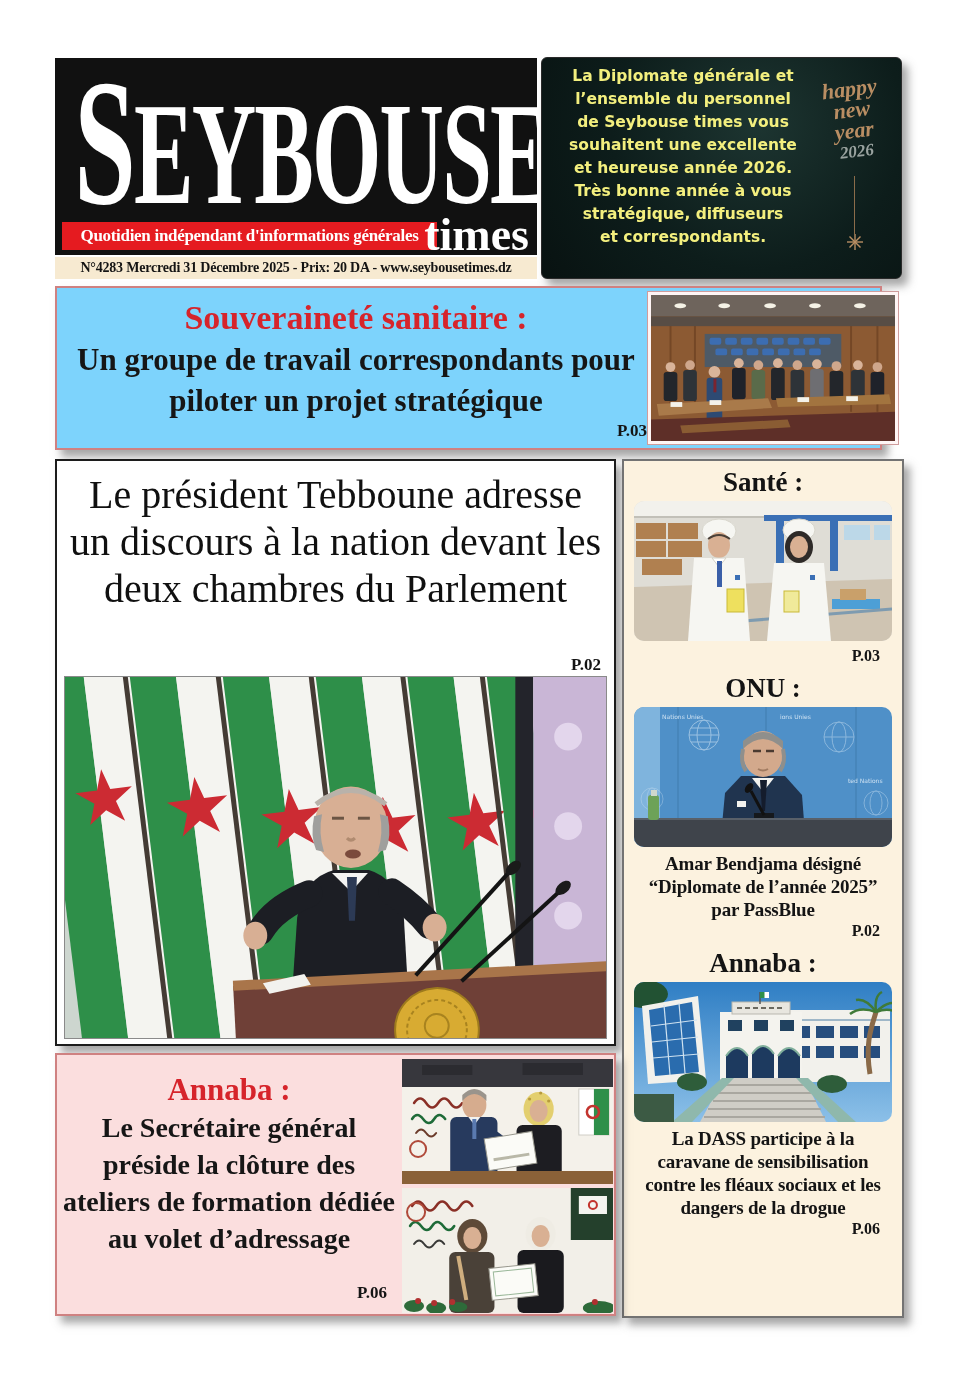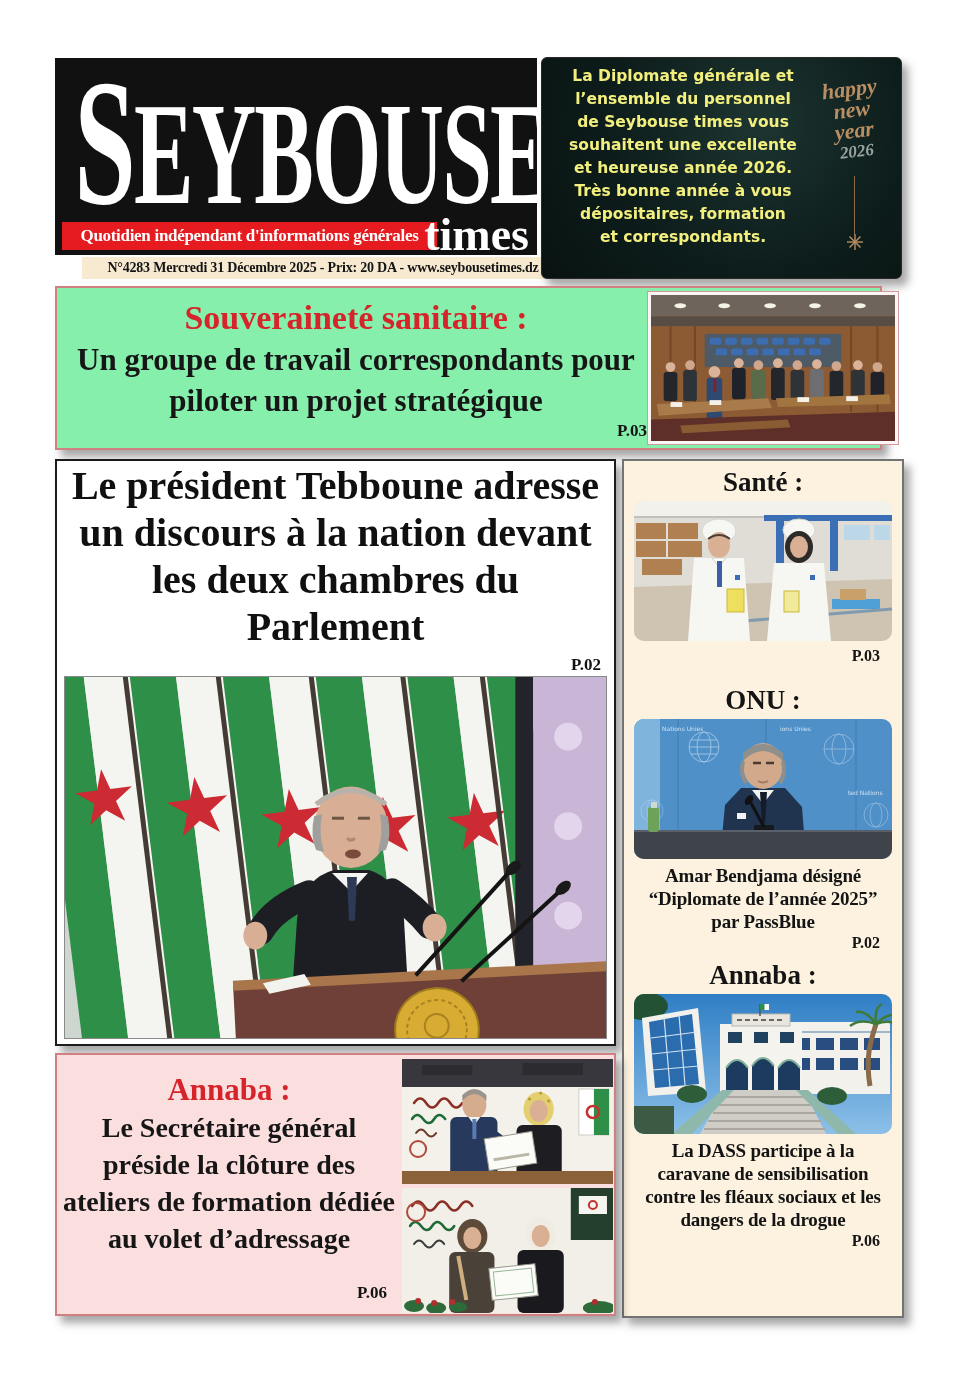--- a/index.html
+++ b/index.html
@@ -26,21 +26,21 @@
     background:#e51b20; color:#ffffff; font-weight:bold; font-size:17px;
     line-height:28px; text-align:center; letter-spacing:-.3px; white-space:nowrap;
   }
   .masthead-times {
     position:absolute; right:8px; bottom:-3px; color:#ffffff;
     font-weight:bold; font-size:46px; line-height:46px;
   }
   .date-strip {
     position:absolute; left:55px; top:257px; width:482px; height:22px;
     background:#f7ead1; color:#141414; font-weight:bold; font-size:14px;
-    line-height:22px; text-align:center; letter-spacing:-.2px; white-space:nowrap;margin-left:27px;
+    line-height:22px; text-align:center; letter-spacing:-.2px; white-space:nowrap;
   }
 
   
   .greeting {
     position:absolute; left:541px; top:57px; width:361px; height:222px;
     border-radius:6px; border:1px solid #2a2a2a;
     background:radial-gradient(circle at 60% 30%, #1d3531 0%, #0d1d1b 55%, #081211 100%);
   }
   .greeting-message {
     position:absolute; left:8px; top:7px; width:266px; text-align:center;
@@ -56,33 +56,33 @@
   .greeting-script .yr { font-size:17px; color:#9aa3a0; }
   .greeting-stem { position:absolute; right:46px; top:118px; width:1px; height:58px; background:#8b6c4a; }
   .greeting-star { position:absolute; right:38px; top:176px; }
 
   
   .pref { font-weight:bold; color:#141414; }
   .photo-frame { display:block; line-height:0; }
 
   
   .top-story { position:absolute; left:55px; top:286px; width:827px; height:164px;
-    background:#86efac; border:2px solid #cf8181; }
+    background:#7dd3fc; border:2px solid #cf8181; }
   .top-story-text { position:absolute; left:4px; top:10px; width:590px; text-align:center; }
   .top-kicker { color:#d6242b; font-weight:bold; font-size:34px; line-height:40px; }
   .top-headline { color:#161616; font-weight:bold; font-size:31px; line-height:41px; margin-top:1px; }
   .top-pref { position:absolute; left:470px; top:133px; width:120px; text-align:right; font-size:17px; }
   .top-photo { position:absolute; left:591px; top:4px; width:250px; height:152px;
     border:3px solid #fff5f5; box-shadow:0 0 0 1px #cf9c9c; }
 
   
   .lead { position:absolute; left:55px; top:459px; width:561px; height:587px;
     background:#ffffff; border:2px solid #1c1c1c; }
-  .lead-headline { margin:1px 10px 0; text-align:center; color:#101010;
-    font-weight:bold; font-size:40px; line-height:47px; }
+  .lead-headline { margin:10px 10px 0; text-align:center; color:#101010;
+    font-weight:normal; font-size:40px; line-height:47px; }
   .lead-pref { position:absolute; right:13px; top:194px; font-size:17px; }
   .lead-photo { position:absolute; left:7px; top:215px; width:543px; height:363px; border:1px solid #8a8a8a; }
 
   
   .right-col { position:absolute; left:622px; top:459px; width:282px; height:859px;
     background:#fcf2df; border:2px solid #737373; padding-top:5px; }
   .rc-heading { text-align:center; color:#141414; font-weight:bold; font-size:27px; line-height:32px; }
   .rc-photo { display:block; margin:3px auto 5px; width:258px; height:140px;
     border-radius:10px; overflow:hidden; line-height:0; }
   .rc-caption { margin:0 auto; text-align:center; color:#141414; font-weight:bold;
@@ -117,21 +117,21 @@
   <div class="date-strip">N°4283 Mercredi 31 Décembre 2025 - Prix: 20 DA - www.seybousetimes.dz</div>
 
   <div class="greeting shadow">
     <div class="greeting-message">
       <div>La Diplomate générale et</div>
       <div>l’ensemble du personnel</div>
       <div>de Seybouse times vous</div>
       <div>souhaitent une excellente</div>
       <div>et heureuse année 2026.</div>
       <div>Très bonne année à vous</div>
-      <div>dépositaires, formation</div>
+      <div>stratégique, diffuseurs</div>
       <div>et correspondants.</div>
     </div>
     <div class="greeting-script">
       <div>happy</div>
       <div>new</div>
       <div>year</div>
       <div class="yr">2026</div>
     </div>
     <div class="greeting-stem"></div>
     <div class="greeting-star">
@@ -383,21 +383,21 @@
           <ellipse cx="165" cy="46" rx="9" ry="11" fill="#d9b093"></ellipse>
           <polygon points="140,62 190,62 197,140 133,140" fill="#f6f6f2"></polygon>
           <rect x="150" y="90" width="15" height="21" fill="#f0ea9a" stroke="#c9b937"></rect>
           <rect x="176" y="74" width="5" height="5" fill="#3a6fb5"></rect>
         </g>
         <rect x="101" y="74" width="5" height="5" fill="#3a6fb5"></rect>
       </svg>
     </div>
     <div class="rc-pref pref">P.03</div>
 
-    <div class="rc-heading" style="margin-top:18px">ONU :</div>
+    <div class="rc-heading" style="margin-top:6px">ONU :</div>
     <div class="rc-photo">
       <svg width="258" height="140" viewBox="0 0 258 140" preserveAspectRatio="none">
         <rect width="258" height="140" fill="#4f90c8"></rect>
         <rect width="26" height="140" fill="#7fb4dd"></rect>
         <g stroke="#4786bb" stroke-width="2">
             <line x1="44" y1="0" x2="44" y2="112"></line>
             <line x1="132" y1="0" x2="132" y2="112"></line>
             <line x1="222" y1="0" x2="222" y2="112"></line>
           </g>
         <g fill="none" stroke="#d9e9f6" opacity=".55">

